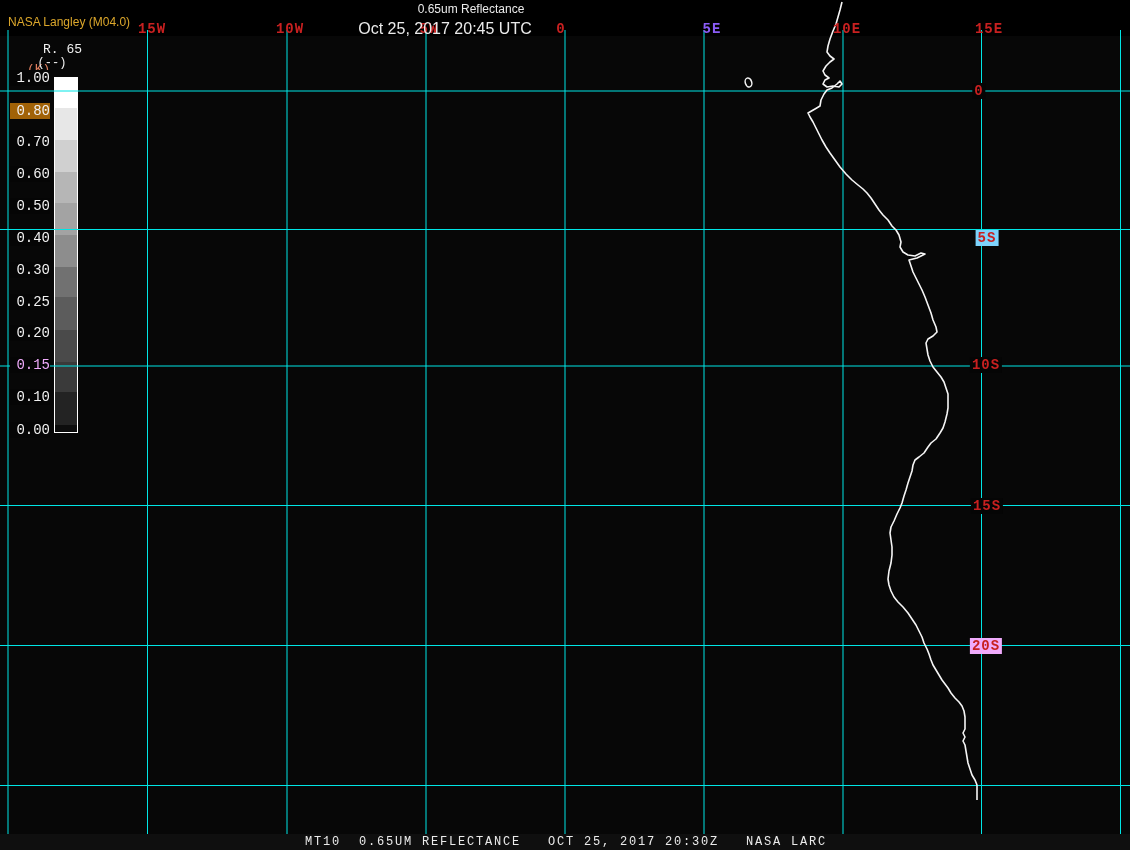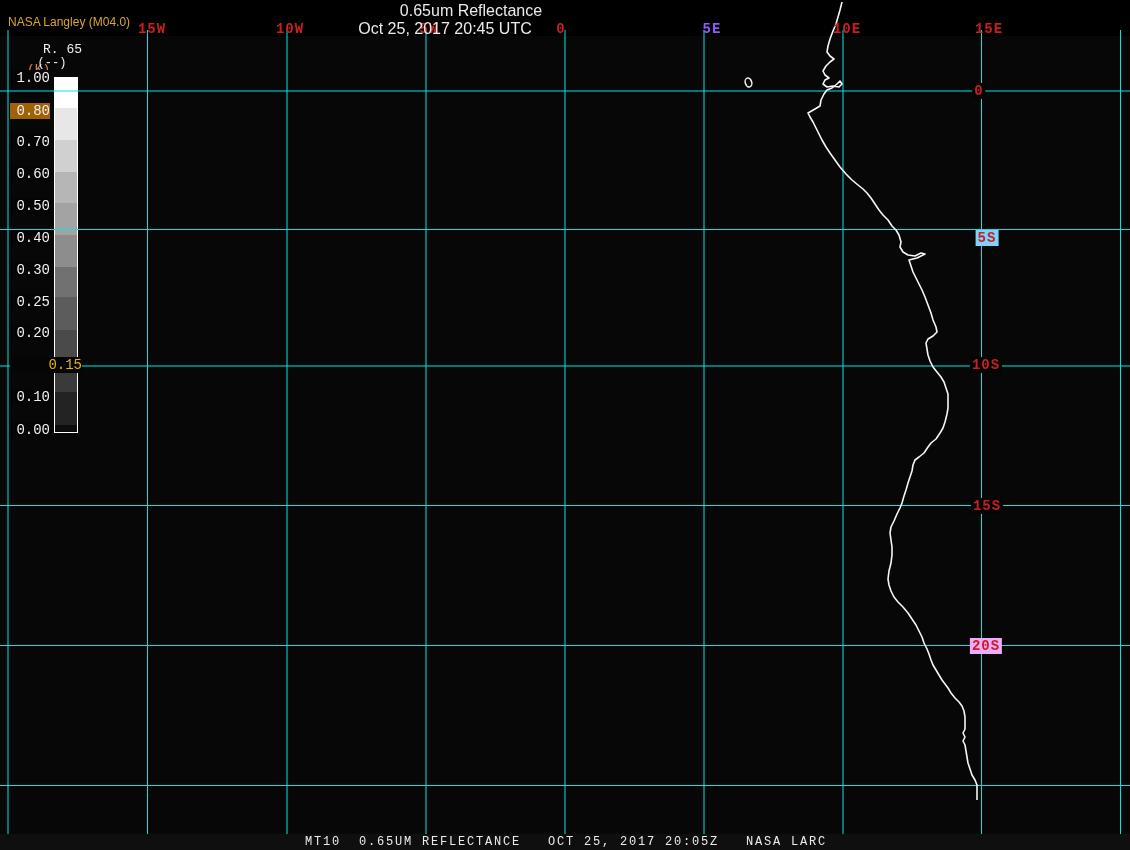--- a/index.html
+++ b/index.html
@@ -3,21 +3,21 @@
 <meta charset="utf-8">
 <style>
   html,body{margin:0;padding:0;background:#222;}
   .screen{
     position:relative;width:1130px;height:850px;background:#000;overflow:hidden;
     font-family:"Liberation Sans",sans-serif;
   }
   .map-area{position:absolute;left:0;top:36px;width:1130px;height:798px;background:#070707;z-index:0;}
   .top-band{position:absolute;left:0;top:0;width:1130px;height:36px;background:#000;z-index:1;}
   .credit{position:absolute;left:8px;top:15px;font-size:12px;z-index:6;white-space:pre;}
-  .title-line1{position:absolute;top:2px;font-size:16px;z-index:6;white-space:pre;transform:translateX(-50%);}
+  .title-line1{position:absolute;top:2px;font-size:12px;z-index:6;white-space:pre;transform:translateX(-50%);}
   .title-line2{position:absolute;top:20px;font-size:16px;z-index:6;white-space:pre;transform:translateX(-50%);}
   svg.overlay{position:absolute;left:0;top:0;z-index:3;pointer-events:none;}
   .cb-frame{position:absolute;left:54px;top:77px;width:22px;height:354px;border:1px solid #ffffff;z-index:2;}
   .cb-band{position:absolute;left:55px;width:22px;z-index:2;}
   .cb-tick{position:absolute;left:10px;width:40px;text-align:right;z-index:4;
     font-family:"Liberation Mono","DejaVu Sans Mono",monospace;font-size:14px;
     transform:translateY(-50%);white-space:pre;}
   .cb-title{position:absolute;left:26px;top:42px;width:56px;text-align:right;z-index:4;
     font-family:"Liberation Mono","DejaVu Sans Mono",monospace;font-size:13px;white-space:pre;}
   .cb-subtitle{position:absolute;left:26px;top:56px;width:52px;text-align:center;z-index:5;
@@ -64,21 +64,21 @@
     <div id="cb-ticks">
         <div class="cb-tick" style="top: 78px; color: rgb(240, 240, 240); background: rgb(5, 5, 5);">1.00</div>
         <div class="cb-tick" style="top: 111px; color: rgb(240, 240, 240); background: #a16207;">0.80</div>
         <div class="cb-tick" style="top: 142px; color: rgb(240, 240, 240); background: rgb(5, 5, 5);">0.70</div>
         <div class="cb-tick" style="top: 174px; color: rgb(240, 240, 240); background: rgb(5, 5, 5);">0.60</div>
         <div class="cb-tick" style="top: 206px; color: rgb(240, 240, 240); background: rgb(5, 5, 5);">0.50</div>
         <div class="cb-tick" style="top: 238px; color: rgb(240, 240, 240); background: rgb(5, 5, 5);">0.40</div>
         <div class="cb-tick" style="top: 270px; color: rgb(240, 240, 240); background: rgb(5, 5, 5);">0.30</div>
         <div class="cb-tick" style="top: 302px; color: rgb(240, 240, 240); background: rgb(5, 5, 5);">0.25</div>
         <div class="cb-tick" style="top: 333px; color: rgb(240, 240, 240); background: rgb(5, 5, 5);">0.20</div>
-        <div class="cb-tick" style="top: 365px; color: #eab308; background: rgb(5, 5, 5); padding-left: 32px;">0.15</div>
+        <div class="cb-tick" style="top: 365px; color: #f0abfc; background: rgb(5, 5, 5);">0.15</div>
         <div class="cb-tick" style="top: 397px; color: rgb(240, 240, 240); background: rgb(5, 5, 5);">0.10</div>
         <div class="cb-tick" style="top: 430px; color: rgb(240, 240, 240); background: rgb(5, 5, 5);">0.00</div>
       </div>
   </div>
 
   <svg class="overlay" id="map-svg" width="1130" height="850" viewBox="0 0 1130 850">
       <line x1="8" y1="30" x2="8" y2="834" stroke="#00e6e6" stroke-width="1"></line>
       <line x1="147.5" y1="30" x2="147.5" y2="834" stroke="#00e6e6" stroke-width="1"></line>
       <line x1="287" y1="30" x2="287" y2="834" stroke="#00e6e6" stroke-width="1"></line>
       <line x1="426" y1="30" x2="426" y2="834" stroke="#00e6e6" stroke-width="1"></line>
@@ -106,15 +106,15 @@
       <div class="geo-label" style="left: 847px; top: 29px; color: rgb(200, 32, 32);">10E</div>
       <div class="geo-label" style="left: 989px; top: 29px; color: rgb(200, 32, 32);">15E</div>
       <div class="geo-label" style="left: 979px; top: 91px; color: rgb(200, 32, 32); background: rgb(5, 5, 5);">0</div>
       <div class="geo-label" style="left: 987px; top: 229.5px; color: rgb(200, 32, 32); background: #7dd3fc; margin-top: 8px;">5S</div>
       <div class="geo-label" style="left: 986px; top: 365px; color: rgb(200, 32, 32); background: rgb(5, 5, 5);">10S</div>
       <div class="geo-label" style="left: 987px; top: 505.5px; color: rgb(200, 32, 32); background: rgb(5, 5, 5);">15S</div>
       <div class="geo-label" style="left: 986px; top: 645.5px; color: rgb(200, 32, 32); background: #f0abfc;">20S</div>
     </div>
 
   <div class="statusbar">
-    <span style="color: rgb(235, 235, 235);">MT10  0.65UM REFLECTANCE   OCT 25, 2017 20:05Z   NASA LARC</span>
+    <span style="color: rgb(235, 235, 235);">MT10  0.65UM REFLECTANCE   OCT 25, 2017 20:30Z   NASA LARC</span>
   </div>
 </div>
 
 </body></html>

